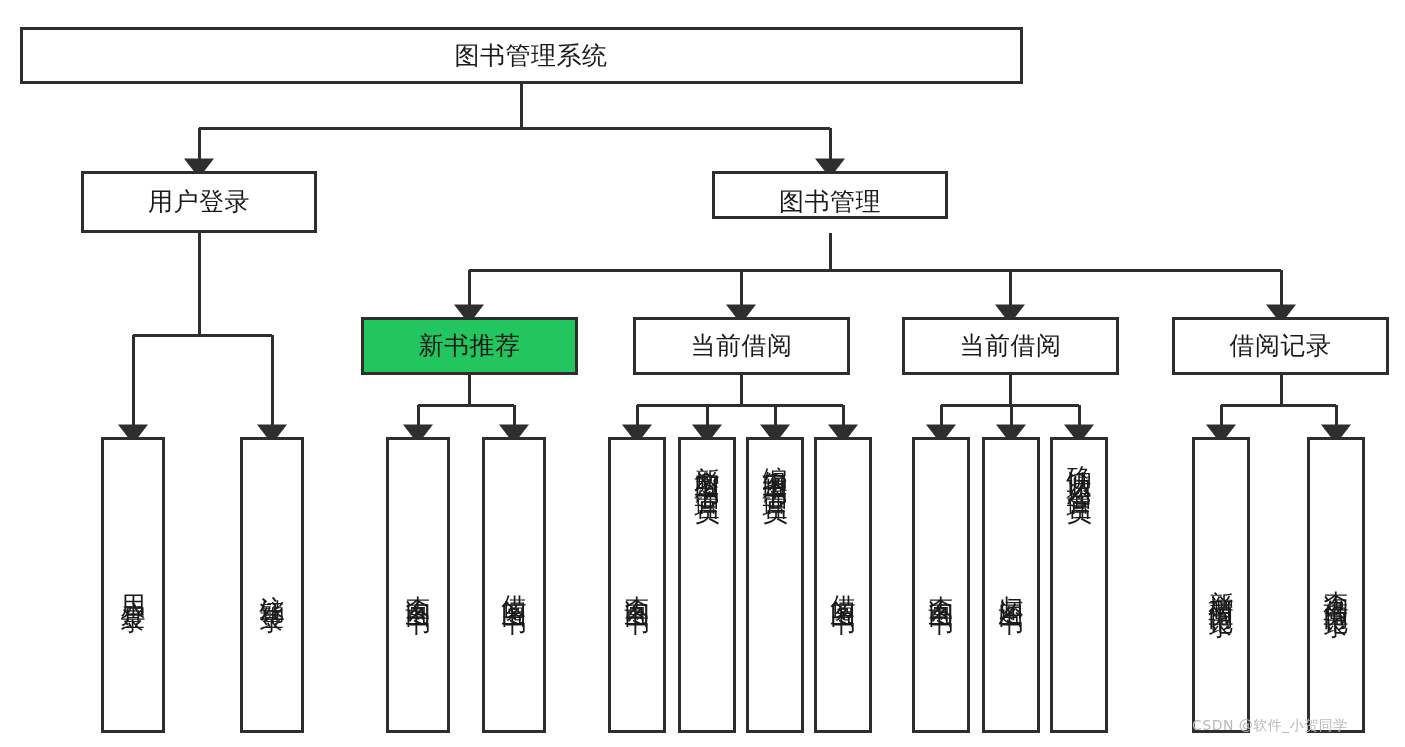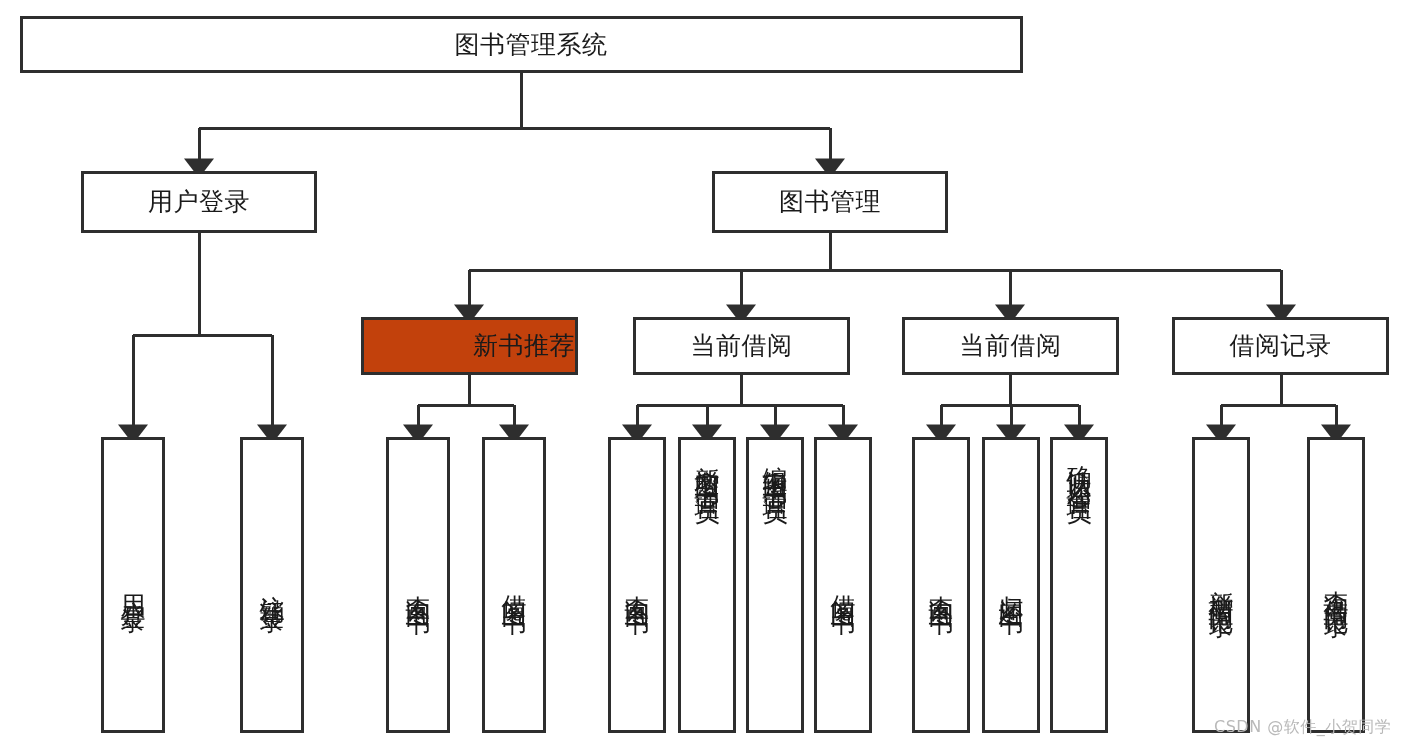--- a/index.html
+++ b/index.html
@@ -55,25 +55,24 @@
     font-size: 25px;
     letter-spacing: 5px;
     line-height: 1;
   }
   .node.vertical.centered {
     align-items: center;
     padding-top: 0;
   }
   .watermark {
     position: absolute;
-    font-size: 16px;
+    font-size: 14px;
     color: #b9b9b9;
     white-space: nowrap;
     letter-spacing: 0.5px;
-    margin-left: 22px;
   }
 </style>
 </head>
 <body>
 
 <div id="canvas">
 
   <svg id="wires" viewBox="0 0 1405 747" width="1405" height="747" xmlns="http://www.w3.org/2000/svg">
     <defs>
       <marker id="arrow" markerWidth="9" markerHeight="10" refX="1.2" refY="5" orient="auto" markerUnits="strokeWidth">
@@ -117,32 +116,32 @@
       <path d="M1011,405 L1011,428" marker-end="url(#arrow)"></path>
       <path d="M1079,405 L1079,428" marker-end="url(#arrow)"></path>
 
       <path d="M1281,375 L1281,405"></path>
       <path d="M1221,405 L1336,405"></path>
       <path d="M1221,405 L1221,428" marker-end="url(#arrow)"></path>
       <path d="M1336,405 L1336,428" marker-end="url(#arrow)"></path>
     </g>
   </svg>
 
-  <div class="node horizontal" style="left: 20px; top: 16px; width: 1003px; height: 57px; border-color: rgb(46, 46, 46); background: rgb(255, 255, 255); color: rgb(26, 26, 26); padding-left: 19px;">
+  <div class="node horizontal" style="left: 20px; top: 27px; width: 1003px; height: 57px; border-color: rgb(46, 46, 46); background: rgb(255, 255, 255); color: rgb(26, 26, 26); padding-left: 19px;">
     <span class="node-label">图书管理系统</span>
   </div>
 
   <div class="node horizontal" style="left: 81px; top: 171px; width: 236px; height: 62px; border-color: rgb(46, 46, 46); background: rgb(255, 255, 255); color: rgb(26, 26, 26);">
     <span class="node-label">用户登录</span>
   </div>
-  <div class="node horizontal" style="left: 712px; top: 171px; width: 236px; height: 62px; border-color: rgb(46, 46, 46); background: rgb(255, 255, 255); color: rgb(26, 26, 26);">
+  <div class="node horizontal" style="left: 712px; top: 171px; width: 236px; height: 48px; border-color: rgb(46, 46, 46); background: rgb(255, 255, 255); color: rgb(26, 26, 26); align-items: flex-end;">
     <span class="node-label">图书管理</span>
   </div>
 
-  <div class="node horizontal" style="left: 361px; top: 317px; width: 217px; height: 58px; border-color: rgb(46, 46, 46); background: #c2410c; color: rgb(26, 26, 26); justify-content: flex-end;">
+  <div class="node horizontal" style="left: 361px; top: 317px; width: 217px; height: 58px; border-color: rgb(46, 46, 46); background: #22c55e; color: rgb(26, 26, 26);">
     <span class="node-label">新书推荐</span>
   </div>
   <div class="node horizontal" style="left: 633px; top: 317px; width: 217px; height: 58px; border-color: rgb(46, 46, 46); background: rgb(255, 255, 255); color: rgb(26, 26, 26);">
     <span class="node-label">当前借阅</span>
   </div>
   <div class="node horizontal" style="left: 1172px; top: 317px; width: 217px; height: 58px; border-color: rgb(46, 46, 46); background: rgb(255, 255, 255); color: rgb(26, 26, 26);">
     <span class="node-label">借阅记录</span>
   </div>
   <div class="node horizontal" style="left: 902px; top: 317px; width: 217px; height: 58px; border-color: rgb(46, 46, 46); background: rgb(255, 255, 255); color: rgb(26, 26, 26);">
     <span class="node-label">当前借阅</span>

